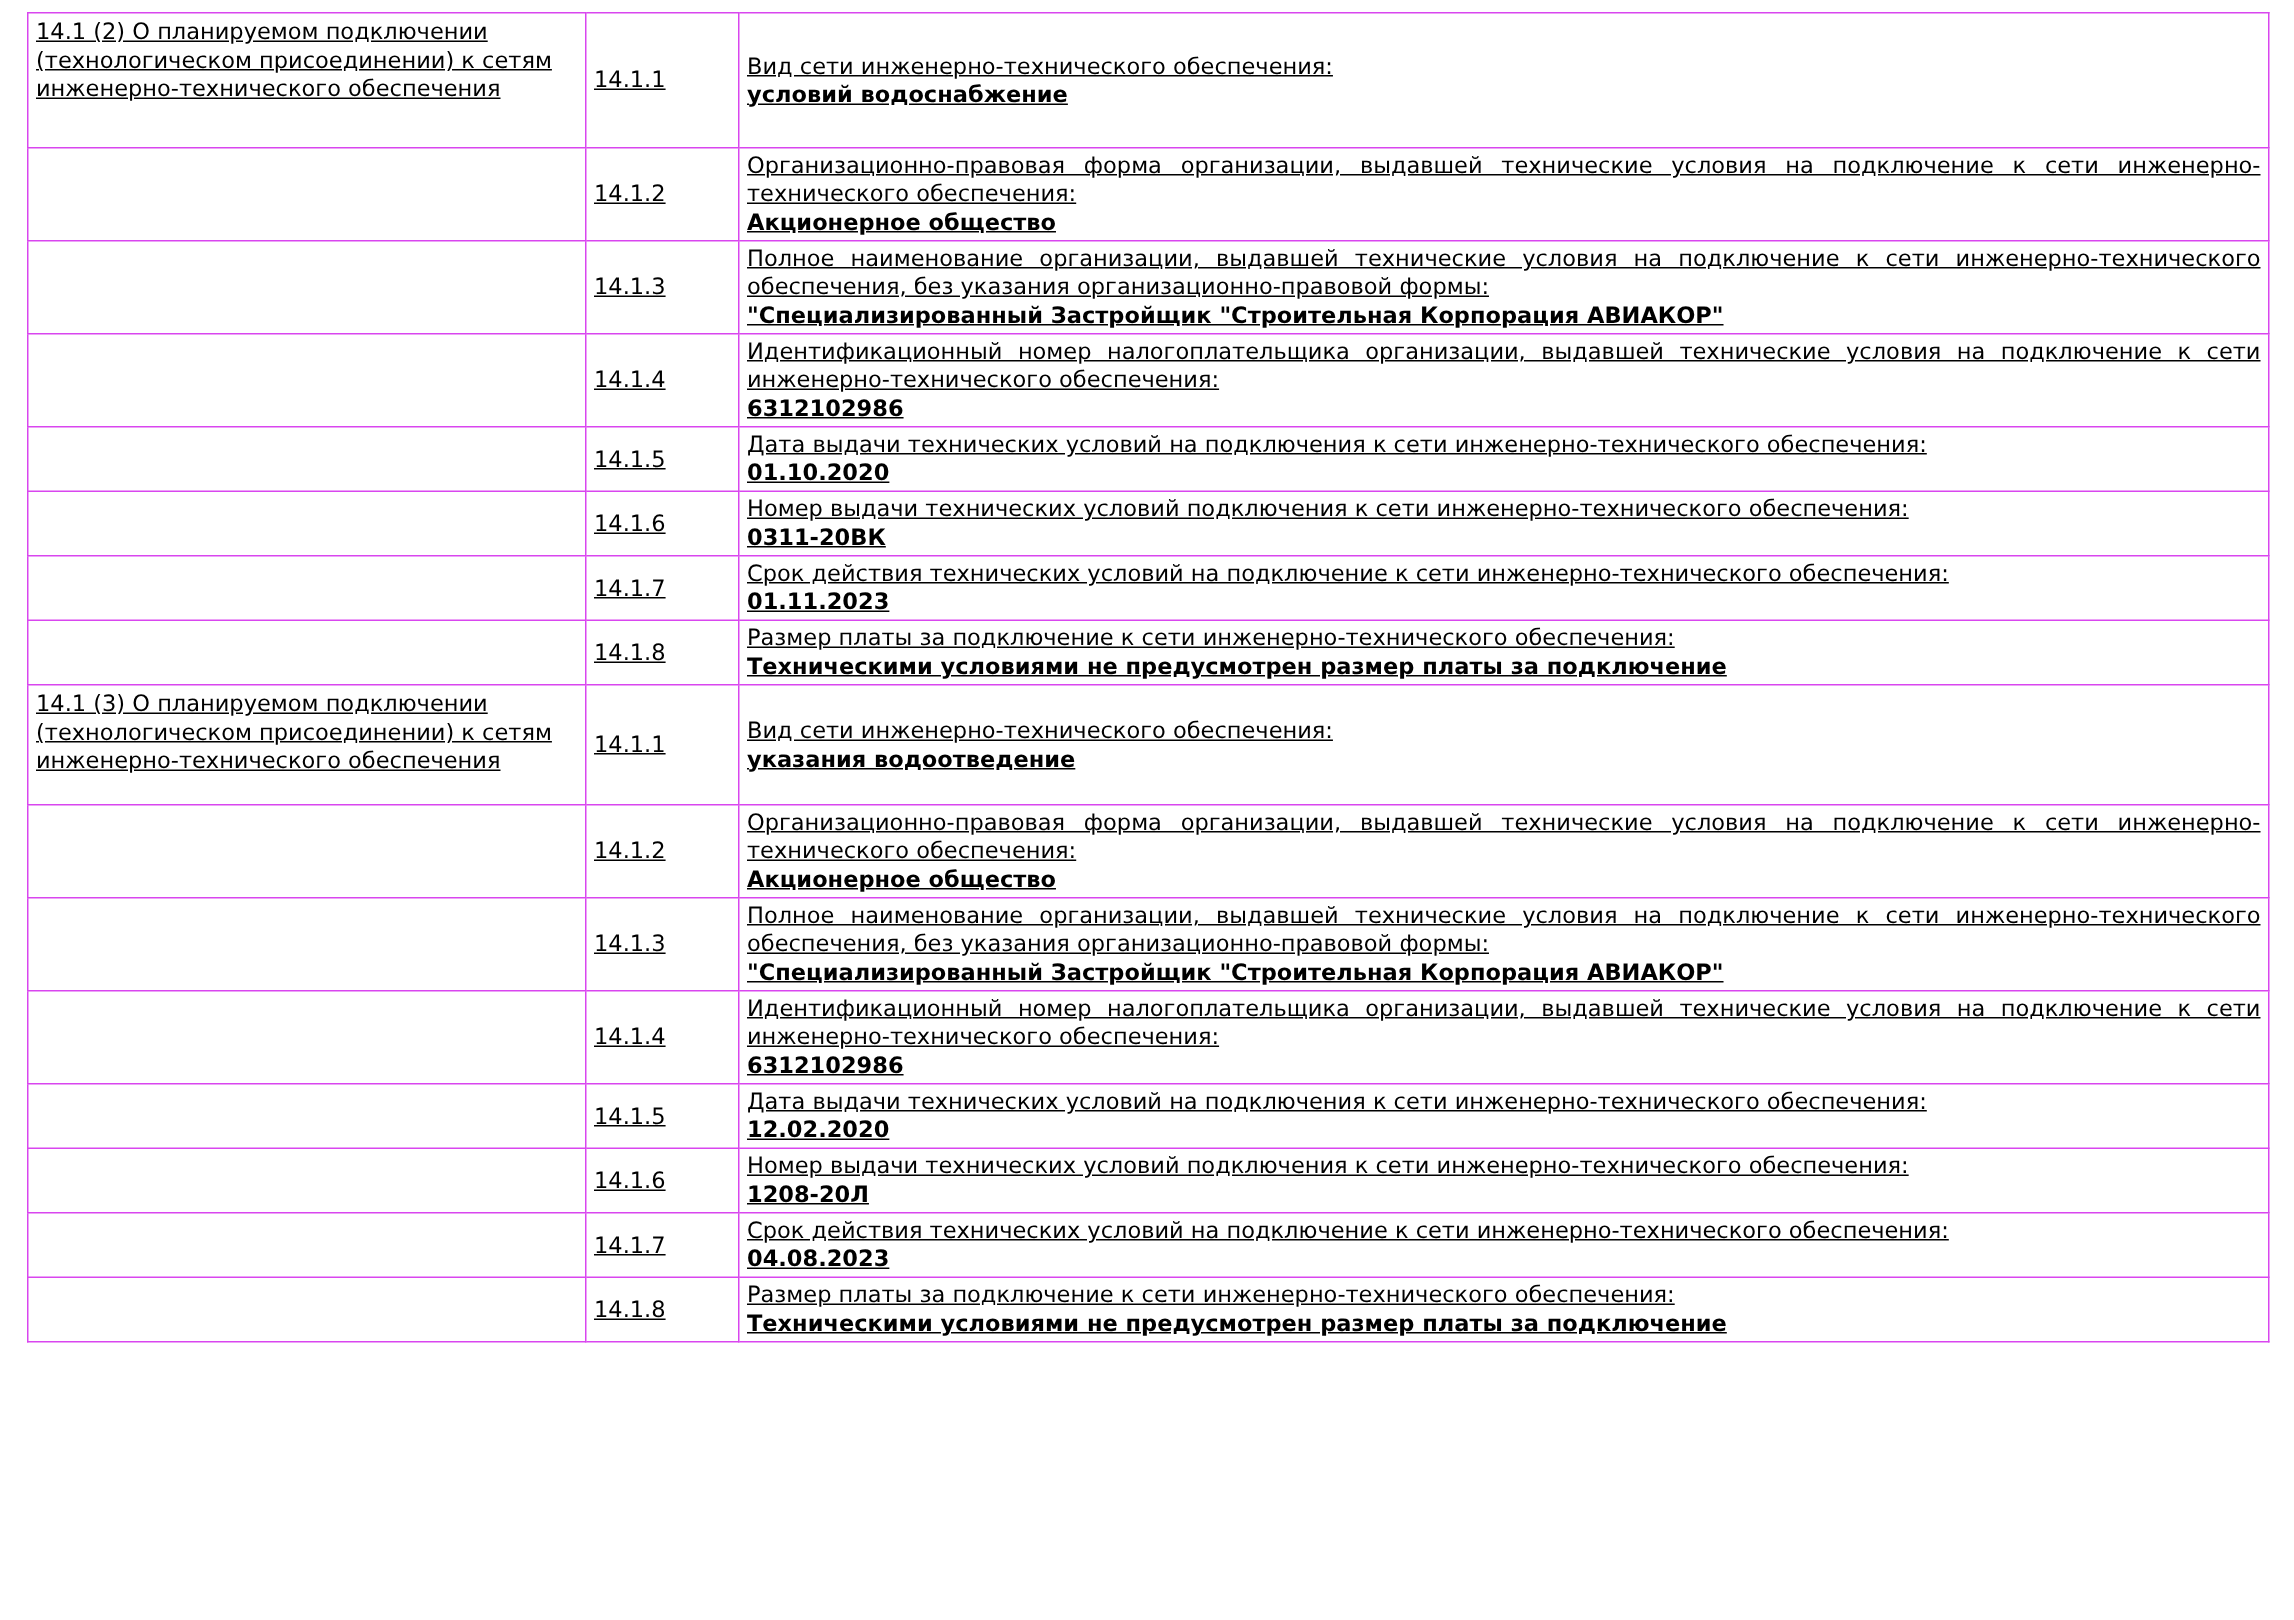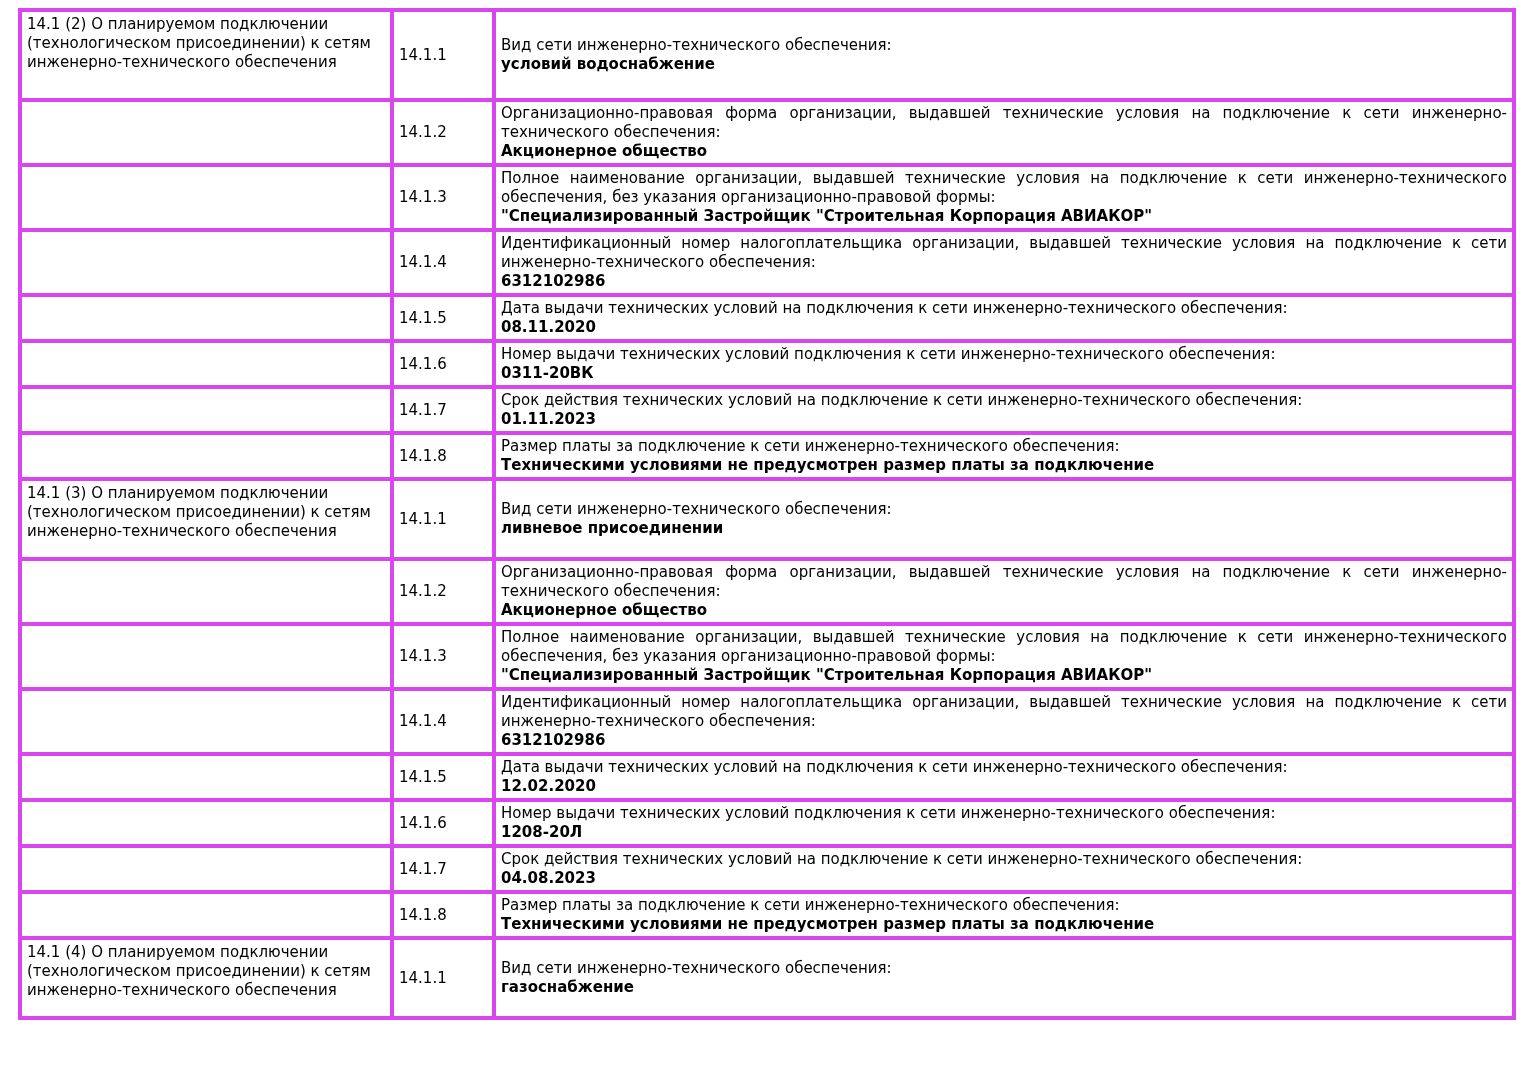--- a/index.html
+++ b/index.html
@@ -16,24 +16,25 @@
     background: #fff;
     overflow: hidden;
   }
   table.decl {
     border-collapse: collapse;
     table-layout: fixed;
     margin: 8px 16px 0 18px;
     width: 1494px;
   }
   td {
-    border: 4px solid #d946ef;
+    border: 1px solid #d946ef;
     padding: 2px 5px;
     vertical-align: middle;
     overflow: hidden;
+    text-decoration: underline;
   }
   td.c1 { width: 372px; vertical-align: top; }
   td.c2 { width: 102px; margin-left: 43px; }
   td.c3 { width: 1020px; margin-left: 25px; }
   tr.sec-start td { height: 90px; }
   tr.sec-start.short td { height: 80px; }
   .sec-title { display: block; padding-top: 1px; }
   .lbl { text-align: justify; }
   .val { font-weight: bold; }
 </style>
@@ -76,21 +77,21 @@
       <td class="c3">
         <div class="lbl">Идентификационный номер налогоплательщика организации, выдавшей технические условия на подключение к сети инженерно-технического обеспечения:</div>
         <div class="val">6312102986</div>
       </td>
     </tr>
     <tr>
       <td class="c1"></td>
       <td class="c2">14.1.5</td>
       <td class="c3">
         <div class="lbl">Дата выдачи технических условий на подключения к сети инженерно-технического обеспечения:</div>
-        <div class="val">08.11.2020</div>
+        <div class="val">01.10.2020</div>
       </td>
     </tr>
     <tr>
       <td class="c1"></td>
       <td class="c2">14.1.6</td>
       <td class="c3">
         <div class="lbl">Номер выдачи технических условий подключения к сети инженерно-технического обеспечения:</div>
         <div class="val">0311-20ВК</div>
       </td>
     </tr>
@@ -111,21 +112,21 @@
       </td>
     </tr>
 
     <tr class="sec-start short">
       <td class="c1">
         <span class="sec-title">14.1 (3) О планируемом подключении (технологическом присоединении) к сетям инженерно-технического обеспечения</span>
       </td>
       <td class="c2">14.1.1</td>
       <td class="c3">
         <div class="lbl">Вид сети инженерно-технического обеспечения:</div>
-        <div class="val">ливневое присоединении</div>
+        <div class="val">указания водоотведение</div>
       </td>
     </tr>
     <tr>
       <td class="c1"></td>
       <td class="c2">14.1.2</td>
       <td class="c3">
         <div class="lbl">Организационно-правовая форма организации, выдавшей технические условия на подключение к сети инженерно-технического обеспечения:</div>
         <div class="val">Акционерное общество</div>
       </td>
     </tr>
@@ -171,26 +172,16 @@
     </tr>
     <tr>
       <td class="c1"></td>
       <td class="c2">14.1.8</td>
       <td class="c3">
         <div class="lbl">Размер платы за подключение к сети инженерно-технического обеспечения:</div>
         <div class="val">Техническими условиями не предусмотрен размер платы за подключение</div>
       </td>
     </tr>
 
-    <tr class="sec-start short">
-      <td class="c1">
-        <span class="sec-title">14.1 (4) О планируемом подключении (технологическом присоединении) к сетям инженерно-технического обеспечения</span>
-      </td>
-      <td class="c2">14.1.1</td>
-      <td class="c3">
-        <div class="lbl">Вид сети инженерно-технического обеспечения:</div>
-        <div class="val">газоснабжение</div>
-      </td>
-    </tr>
 
   </tbody>
     </table>
 </div>
 
 </body></html>

